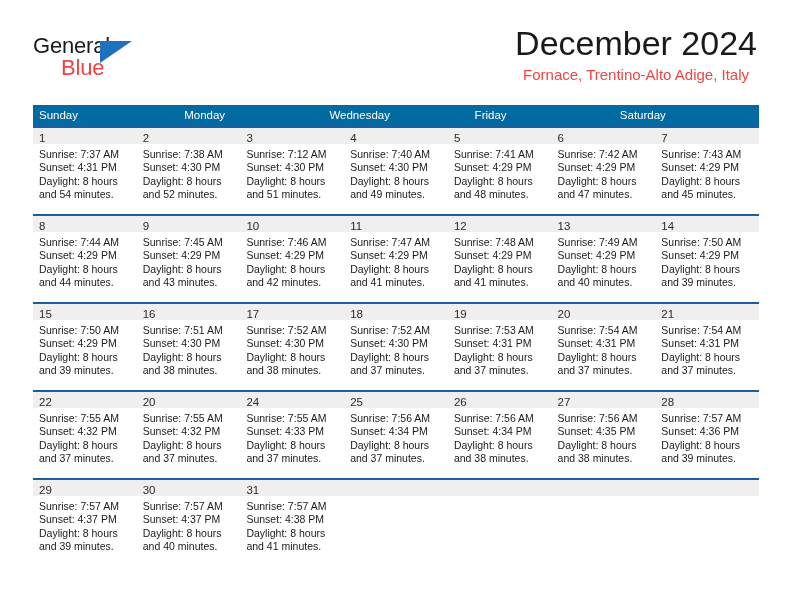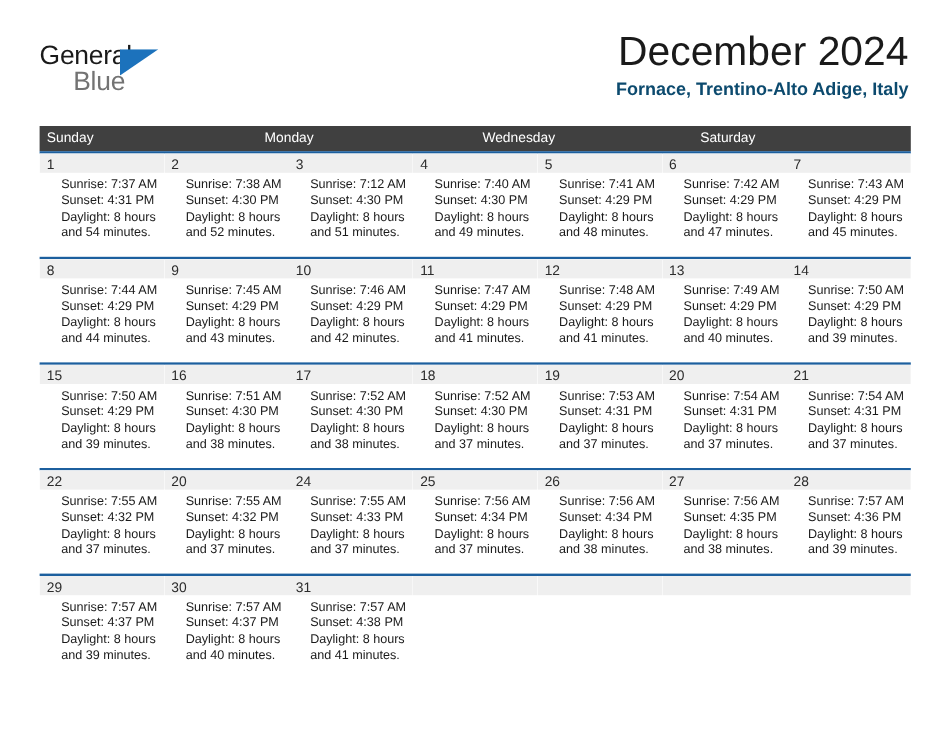--- a/index.html
+++ b/index.html
@@ -44,21 +44,21 @@
     letter-spacing: -0.2px;
     color: #1a1a1a;
     font-family: "Liberation Sans", sans-serif;
   }
   .logo-blue {
     position: absolute;
     left: 28px;
     top: 22px;
     font-size: 22px;
     letter-spacing: -0.2px;
-    color: #737373;
+    color: #ef4444;
     font-family: "Liberation Sans", sans-serif;
   }
   .logo-triangle {
     position: absolute;
     left: 67px;
     top: 8px;
     width: 32px;
     height: 22px;
   }
 
@@ -70,40 +70,40 @@
   }
   .cal-title {
     font-size: 34px;
     font-weight: normal;
     color: #1a1a1a;
     line-height: 34px;
     white-space: nowrap;
   }
   .cal-subtitle {
     font-size: 15px;
-    font-weight: bold;
-    color: #0c4a6e;
+    font-weight: normal;
+    color: #ef4444;
     line-height: 22px;
     margin-top: 4px;
     white-space: nowrap;
     text-align: center;
   }
 
   
   .calendar {
     position: absolute;
     left: 33px;
     top: 105px;
     width: 726px;
   }
   .dow-row {
     display: flex;
     width: 726px;
     height: 21px;
-    background: #404040;
+    background: #0369a1;
   }
   .dow {
     flex: 1 1 0;
     box-sizing: border-box;
     padding-left: 6px;
     font-size: 11.5px;
     color: #ffffff;
     line-height: 21px;
     overflow: hidden;
     white-space: nowrap;
@@ -133,21 +133,20 @@
     box-sizing: border-box;
     padding-left: 6px;
   }
   .cell .daynum {
     font-size: 11.5px;
     color: #2b2b2b;
     line-height: 16px;
   }
   .cell .info {
     padding: 4px 4px 0 6px;
-    margin-left: 12px;
   }
   .cell .info div {
     font-size: 10.5px;
     line-height: 13.4px;
     color: #1a1a1a;
     white-space: nowrap;
   }
   .cell.empty .daynum-band {
     background: #efefef;
   }
@@ -172,20 +171,21 @@
       <div class="cal-subtitle">Fornace, Trentino-Alto Adige, Italy</div>
     </div>
 
   </div>
 
   <div class="calendar">
     <div class="dow-row" id="dow-row">
         <div class="dow">Sunday</div>
         <div class="dow">Monday</div>
         <div class="dow">Wednesday</div>
+        <div class="dow">Friday</div>
         <div class="dow">Saturday</div>
       </div>
     <div id="weeks-container">
         <div class="week first">
           <div class="cell">
             <div class="daynum-band"><span class="daynum">1</span></div>
             <div class="info">
               <div>Sunrise: 7:37 AM</div>
               <div>Sunset: 4:31 PM</div>
               <div>Daylight: 8 hours</div>

